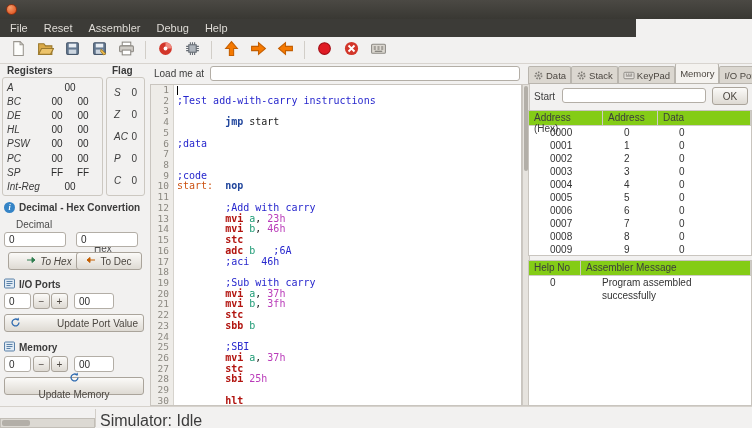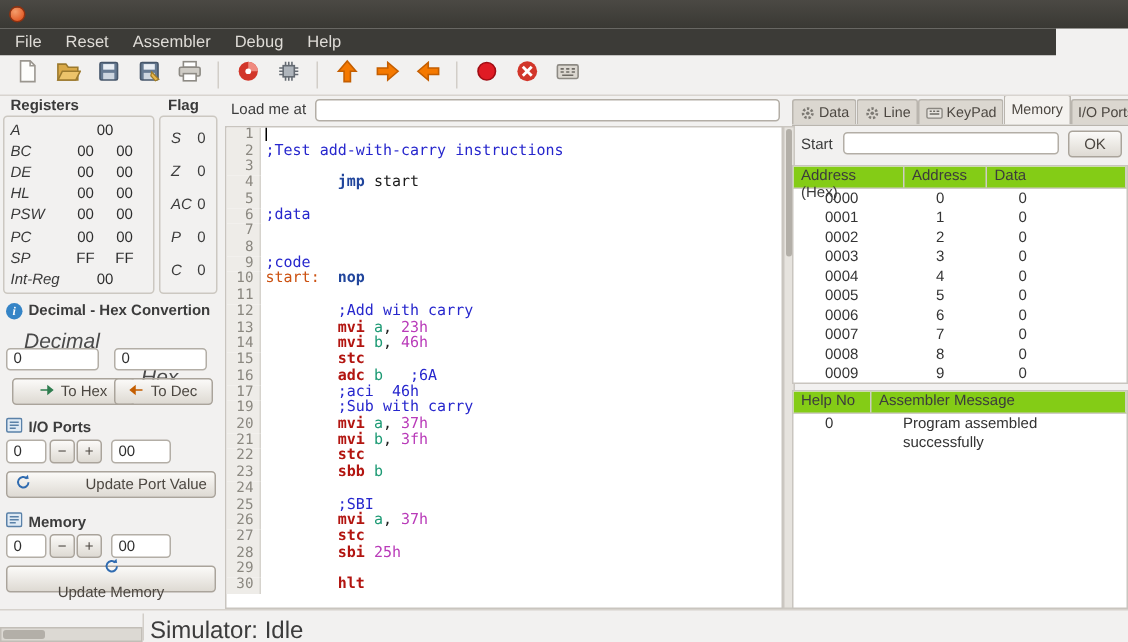--- a/index.html
+++ b/index.html
@@ -6,21 +6,21 @@
   body { background:#555; font-family:"Liberation Sans", sans-serif; }
   .app { position:relative; width:752px; height:428px; background:#f2f1f0; overflow:hidden;
          font-family:"Liberation Sans", sans-serif; color:#3c3c3c; }
 
   
   .titlebar { position:absolute; top:0; left:0; width:752px; height:19px;
               background:linear-gradient(#4b4944,#393833); display:flex; align-items:center; justify-content:center; }
   .titlebar .title { color:#dfdcd7; font-weight:bold; font-size:11px; }
   .winbtn { position:absolute; left:6px; top:4px; width:11px; height:11px; border-radius:50%;
             background:radial-gradient(circle at 35% 30%, #f49d6b, #dd4814); border:1px solid #8e3110; }
-  .menubar { position:absolute; top:19px; left:0; width:704px; height:18px; background:#3c3b37;
+  .menubar { position:absolute; top:19px; left:0; width:636px; height:18px; background:#3c3b37;
              display:flex; align-items:center; padding-left:2px; }
   .menu-item { color:#dfdcd7; font-size:11px; padding:1px 8px; }
   .toolbar { position:absolute; top:37px; left:0; width:752px; height:27px; background:#f2f1f0;
              border-bottom:1px solid #d8d4cf; display:flex; align-items:center; padding-left:6px; gap:3px; }
   .tbtn { width:24px; height:22px; display:flex; align-items:center; justify-content:center; border-radius:3px; }
   .tsep { width:1px; height:18px; background:#d2cec8; margin:0 4px; }
 
   
   .main { position:absolute; top:64px; left:0; width:752px; height:342px; }
 
@@ -33,21 +33,21 @@
   .reg-val { width:26px; text-align:center; color:#2d2d2d; }
   .reg-val.single { width:52px; }
   .flag-frame { top:13px; left:106px; width:39px; height:119px; display:flex; flex-direction:column;
                 justify-content:space-around; padding:4px 7px; }
   .flag-row { display:flex; justify-content:space-between; font-size:10px; }
   .flag-name { font-style:italic; }
 
   .hdr { position:absolute; display:flex; align-items:center; gap:4px; font-weight:bold; font-size:10px; }
   .info-icon { width:11px; height:11px; border-radius:50%; background:#3584c6; color:#fff; font-size:8px;
                font-style:italic; font-family:"Liberation Serif", serif; display:flex; align-items:center; justify-content:center; }
-  .sm-label { position:absolute; font-size:14px; color:#4a4a4a;font-style:italic; }
+  .sm-label { position:absolute; font-size:10px; color:#4a4a4a; }
   .entry { position:absolute; background:#fff; border:1px solid #b3aea6; border-radius:3px;
            font-family:"Liberation Sans", sans-serif; font-size:10px; padding:1px 4px; color:#2d2d2d; outline:none; }
   .btn { position:absolute; background:linear-gradient(#fbfaf8,#dedad3); border:1px solid #aaa49b; border-radius:3px;
          font-size:10px; color:#4c4741; display:flex; align-items:center; justify-content:center; gap:4px; }
 
   
   .loadme-label { position:absolute; top:4px; left:154px; font-size:10px; }
   .loadme-entry { top:2px; left:210px; width:310px; height:15px; }
   .editor { position:absolute; top:20px; left:150px; width:372px; height:322px; background:#fff;
             border:1px solid #c9c5bf; overflow:hidden; }
@@ -263,21 +263,21 @@
       </div>
 
     <div class="hdr" style="top:138px; left:4px;">
       <span class="info-icon">i</span>
       <span>Decimal - Hex Convertion</span>
     </div>
     <span class="sm-label" style="top:155px; left:16px;">Decimal</span>
     <span class="sm-label" style="top:155px; left:94px;margin-top:24px;">Hex</span>
     <input class="entry" style="top: 168px; left: 4px; width: 62px; height: 15px;" value="0">
     <input class="entry" style="top: 168px; left: 76px; width: 62px; height: 15px;" value="0">
-    <div class="btn" style="top:188px; left:8px; width:82px; height:18px;">
+    <div class="btn" style="top:188px; left:8px; width:82px; height:18px;font-style:italic;">
       <span><svg width="10" height="10" viewBox="0 0 10 10">
             <path d="M1 5h5M6 2.5L9 5 6 7.5z" fill="#2f7d4f" stroke="#2f7d4f"></path>
           </svg></span>
       <span>To Hex</span>
     </div>
     <div class="btn" style="top:188px; left:76px; width:66px; height:18px;">
       <span><svg width="10" height="10" viewBox="0 0 10 10">
             <path d="M9 5H4M4 2.5L1 5l3 2.5z" fill="#c45e00" stroke="#c45e00"></path>
           </svg></span>
       <span>To Dec</span>
@@ -343,20 +343,21 @@
           <div class="ed-row"><span class="ln">8</span><span class="code"></span></div>
           <div class="ed-row"><span class="ln">9</span><span class="code"><span class="sg-c">;code</span></span></div>
           <div class="ed-row"><span class="ln">10</span><span class="code"><span class="sg-l">start:</span><span class="sg-p">  </span><span class="sg-k2">nop</span></span></div>
           <div class="ed-row"><span class="ln">11</span><span class="code"></span></div>
           <div class="ed-row"><span class="ln">12</span><span class="code"><span class="sg-p">        </span><span class="sg-c">;Add with carry</span></span></div>
           <div class="ed-row"><span class="ln">13</span><span class="code"><span class="sg-p">        </span><span class="sg-k">mvi</span><span class="sg-p"> </span><span class="sg-r">a</span><span class="sg-p">, </span><span class="sg-n">23h</span></span></div>
           <div class="ed-row"><span class="ln">14</span><span class="code"><span class="sg-p">        </span><span class="sg-k">mvi</span><span class="sg-p"> </span><span class="sg-r">b</span><span class="sg-p">, </span><span class="sg-n">46h</span></span></div>
           <div class="ed-row"><span class="ln">15</span><span class="code"><span class="sg-p">        </span><span class="sg-k">stc</span></span></div>
           <div class="ed-row"><span class="ln">16</span><span class="code"><span class="sg-p">        </span><span class="sg-k">adc</span><span class="sg-p"> </span><span class="sg-r">b</span><span class="sg-p">   </span><span class="sg-c">;6A</span></span></div>
           <div class="ed-row"><span class="ln">17</span><span class="code"><span class="sg-p">        </span><span class="sg-c">;aci  46h</span></span></div>
+          <div class="ed-row"><span class="ln">18</span><span class="code"></span></div>
           <div class="ed-row"><span class="ln">19</span><span class="code"><span class="sg-p">        </span><span class="sg-c">;Sub with carry</span></span></div>
           <div class="ed-row"><span class="ln">20</span><span class="code"><span class="sg-p">        </span><span class="sg-k">mvi</span><span class="sg-p"> </span><span class="sg-r">a</span><span class="sg-p">, </span><span class="sg-n">37h</span></span></div>
           <div class="ed-row"><span class="ln">21</span><span class="code"><span class="sg-p">        </span><span class="sg-k">mvi</span><span class="sg-p"> </span><span class="sg-r">b</span><span class="sg-p">, </span><span class="sg-n">3fh</span></span></div>
           <div class="ed-row"><span class="ln">22</span><span class="code"><span class="sg-p">        </span><span class="sg-k">stc</span></span></div>
           <div class="ed-row"><span class="ln">23</span><span class="code"><span class="sg-p">        </span><span class="sg-k">sbb</span><span class="sg-p"> </span><span class="sg-r">b</span></span></div>
           <div class="ed-row"><span class="ln">24</span><span class="code"></span></div>
           <div class="ed-row"><span class="ln">25</span><span class="code"><span class="sg-p">        </span><span class="sg-c">;SBI</span></span></div>
           <div class="ed-row"><span class="ln">26</span><span class="code"><span class="sg-p">        </span><span class="sg-k">mvi</span><span class="sg-p"> </span><span class="sg-r">a</span><span class="sg-p">, </span><span class="sg-n">37h</span></span></div>
           <div class="ed-row"><span class="ln">27</span><span class="code"><span class="sg-p">        </span><span class="sg-k">stc</span></span></div>
           <div class="ed-row"><span class="ln">28</span><span class="code"><span class="sg-p">        </span><span class="sg-k">sbi</span><span class="sg-p"> </span><span class="sg-n">25h</span></span></div>
@@ -378,21 +379,21 @@
           </span>
           <span class="tab-label">Data</span>
         </div>
         <div class="tab">
           <span class="tab-icon">
             <svg width="11" height="11" viewBox="0 0 12 12">
               <circle cx="6" cy="6" r="3.4" fill="none" stroke="#7d7a74" stroke-width="1.9" stroke-dasharray="1.7 1.3"></circle>
               <circle cx="6" cy="6" r="1.3" fill="#7d7a74"></circle>
             </svg>
           </span>
-          <span class="tab-label">Line</span>
+          <span class="tab-label">Stack</span>
         </div>
         <div class="tab">
           <span class="tab-icon">
             <svg width="12" height="11" viewBox="0 0 12 12">
               <rect x="0.5" y="2.5" width="11" height="7" rx="1" fill="#e7e4df" stroke="#8a8781"></rect>
               <path d="M2.5 4.5h1.5M5 4.5h1.5M7.5 4.5h2M2.5 6.5h7" stroke="#6e6b65"></path>
             </svg>
           </span>
           <span class="tab-label">KeyPad</span>
         </div>

